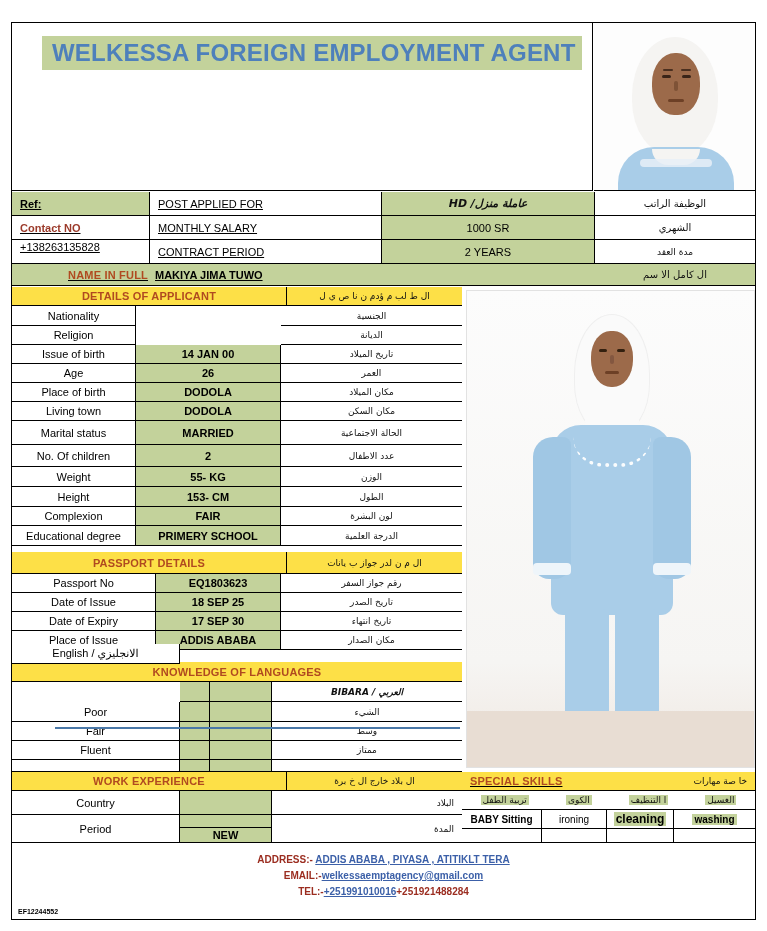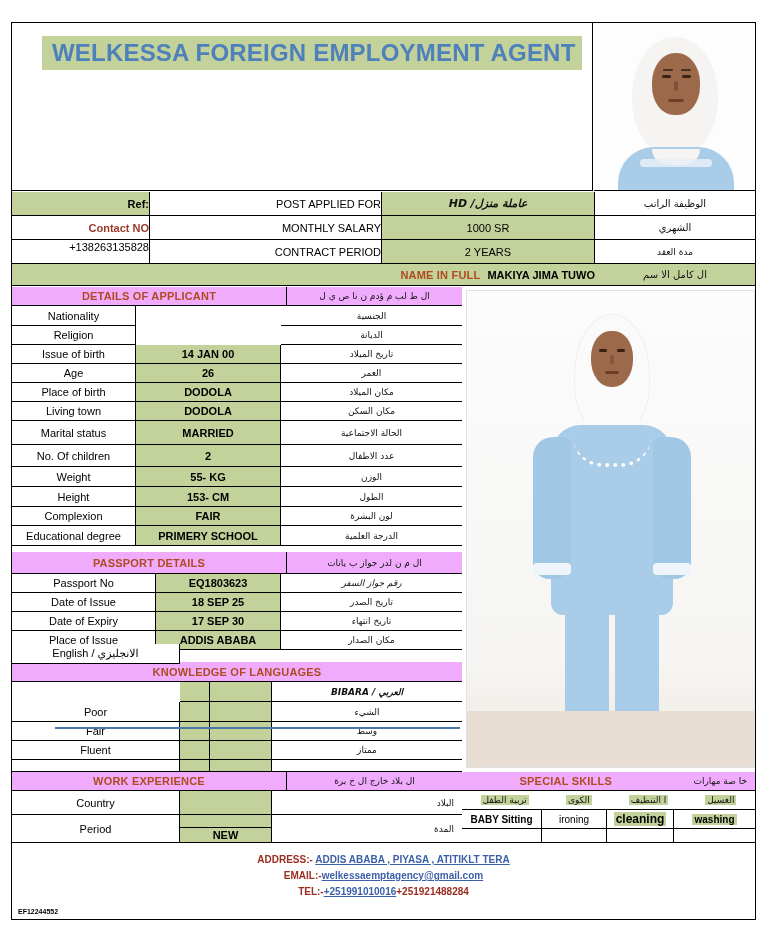--- a/index.html
+++ b/index.html
@@ -41,22 +41,22 @@
   }
   
   .cell {
     position:absolute; background:#fff;
     border-right:1px solid #000; border-bottom:1px solid #000;
     display:flex; align-items:center; justify-content:center;
     font-size:11px; color:#000; overflow:hidden;
     font-family:"Liberation Sans", sans-serif;
   }
   .green { background:#c3d29b; }
-  .grey  { background:#f0abfc; }
-  .left  { justify-content:flex-end; padding-left:8px; }
+  .grey  { background:#fde047; }
+  .left  { justify-content:flex-start; padding-left:8px;text-decoration:underline; }
   .right { justify-content:flex-end; padding-right:8px; }
   .bold { font-weight:bold; }
   .sec-title { color:#b04a20; font-weight:bold; font-size:11px; letter-spacing:0.2px; }
   .ar { direction:rtl; font-size:10px; color:#111; font-family:"DejaVu Sans", sans-serif; }
   .ar-sm { direction:rtl; font-size:9px; color:#111; font-family:"DejaVu Sans", sans-serif; }
   .maroon { color:#9b3a2a; font-weight:bold; }
   .ital { font-style:italic; font-weight:bold; }
 
   
   .photo-head { position:absolute; left:0; top:0; width:100%; height:100%; }
@@ -320,21 +320,21 @@
   <div class="cell grey" style="left:287px; top:552px; width:175px; height:22px; border-right:none;">
     <span class="ar-sm">ال م ن لدر جواز ب يانات</span>
   </div>
 
   <div class="cell" style="left:12px; top:574px; width:144px; height:19px;">
       <span>Passport No</span>
     </div>
   <div class="cell green bold" style="left:156px; top:574px; width:125px; height:19px;">
       <span>EQ1803623</span>
     </div>
-  <div class="cell" style="left:281px; top:574px; width:181px; height:19px; border-right:none;font-style:italic;">
+  <div class="cell" style="left:281px; top:574px; width:181px; height:19px; border-right:none;">
       <span class="ar-sm">رقم جواز السفر</span>
     </div>
 
   <div class="cell" style="left:12px; top:593px; width:144px; height:19px;">
       <span>Date of Issue</span>
     </div>
   <div class="cell green bold" style="left:156px; top:593px; width:125px; height:19px;">
       <span>18 SEP 25</span>
     </div>
   <div class="cell" style="left:281px; top:593px; width:181px; height:19px; border-right:none;">

